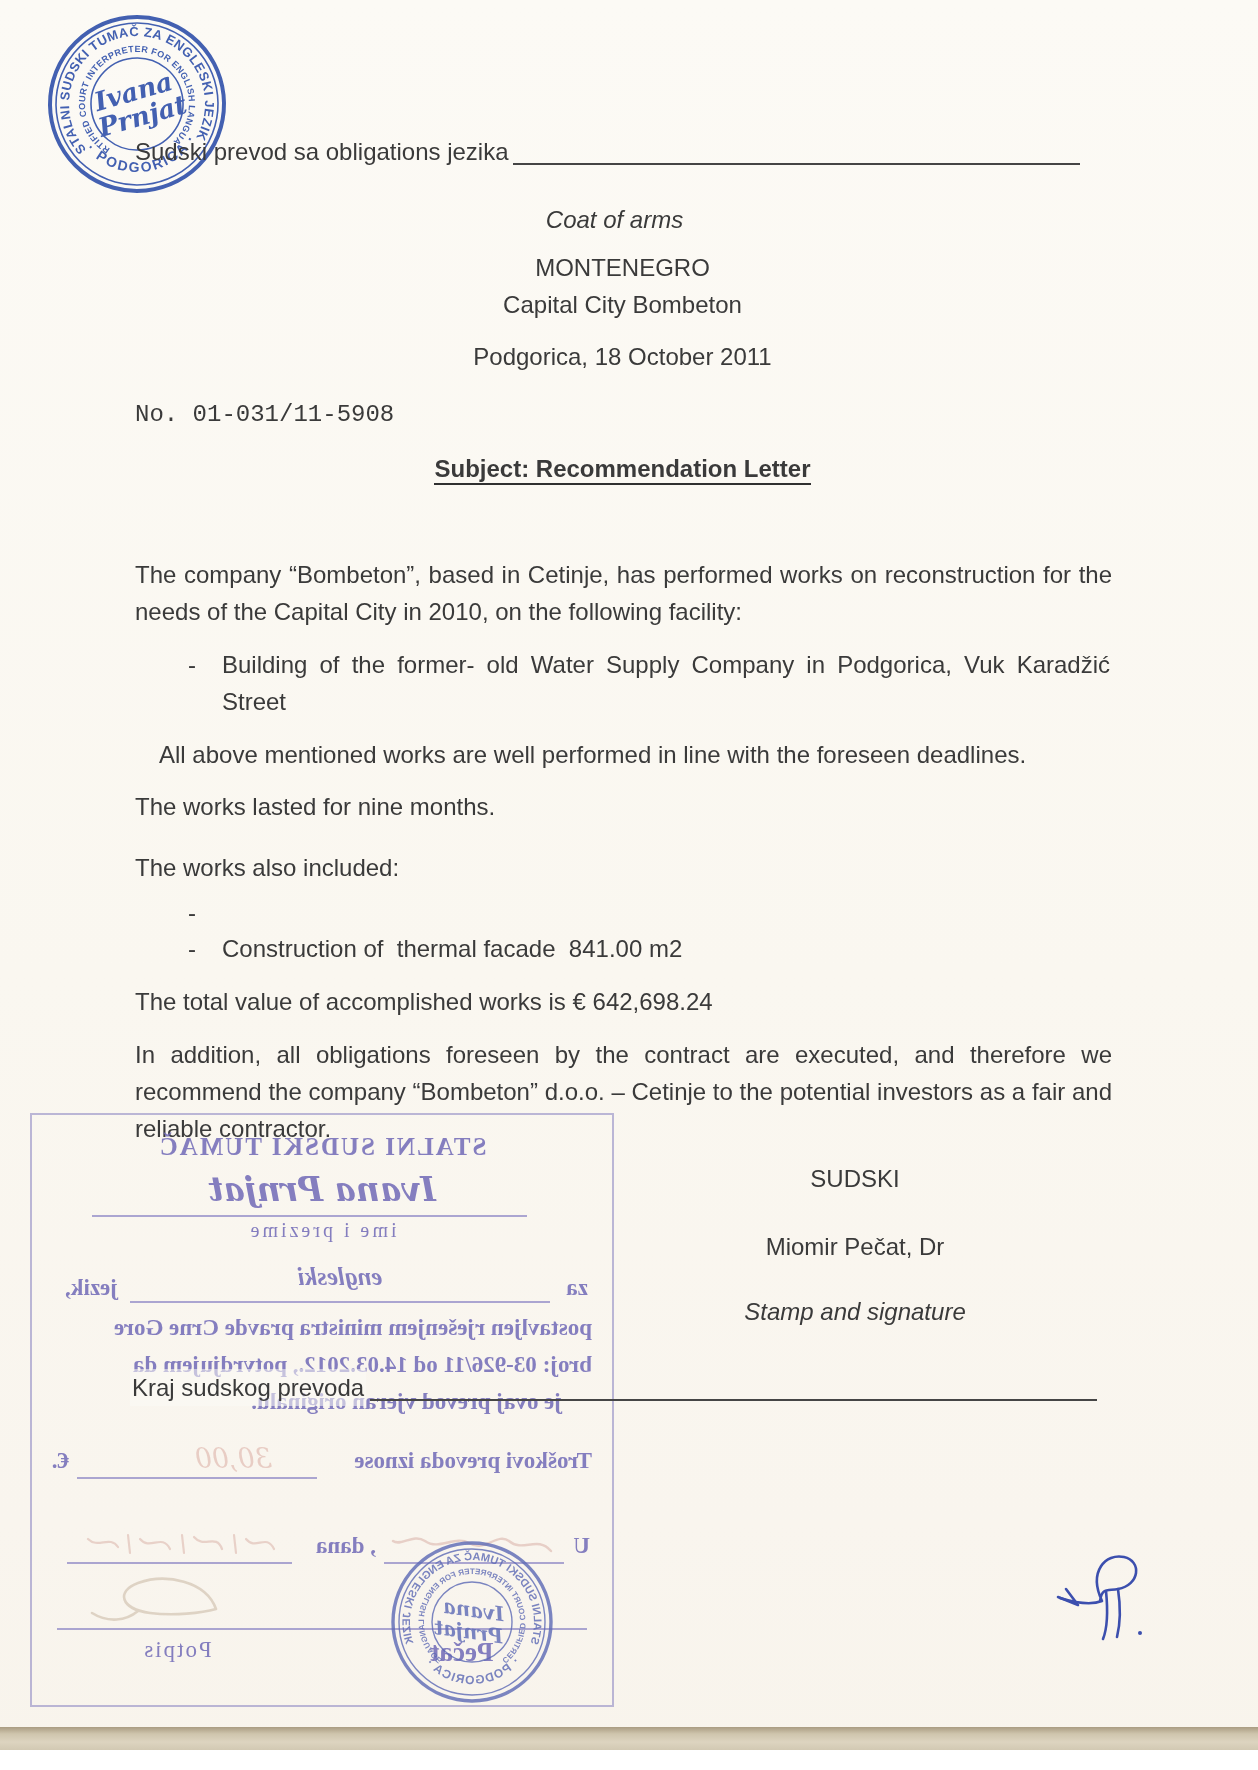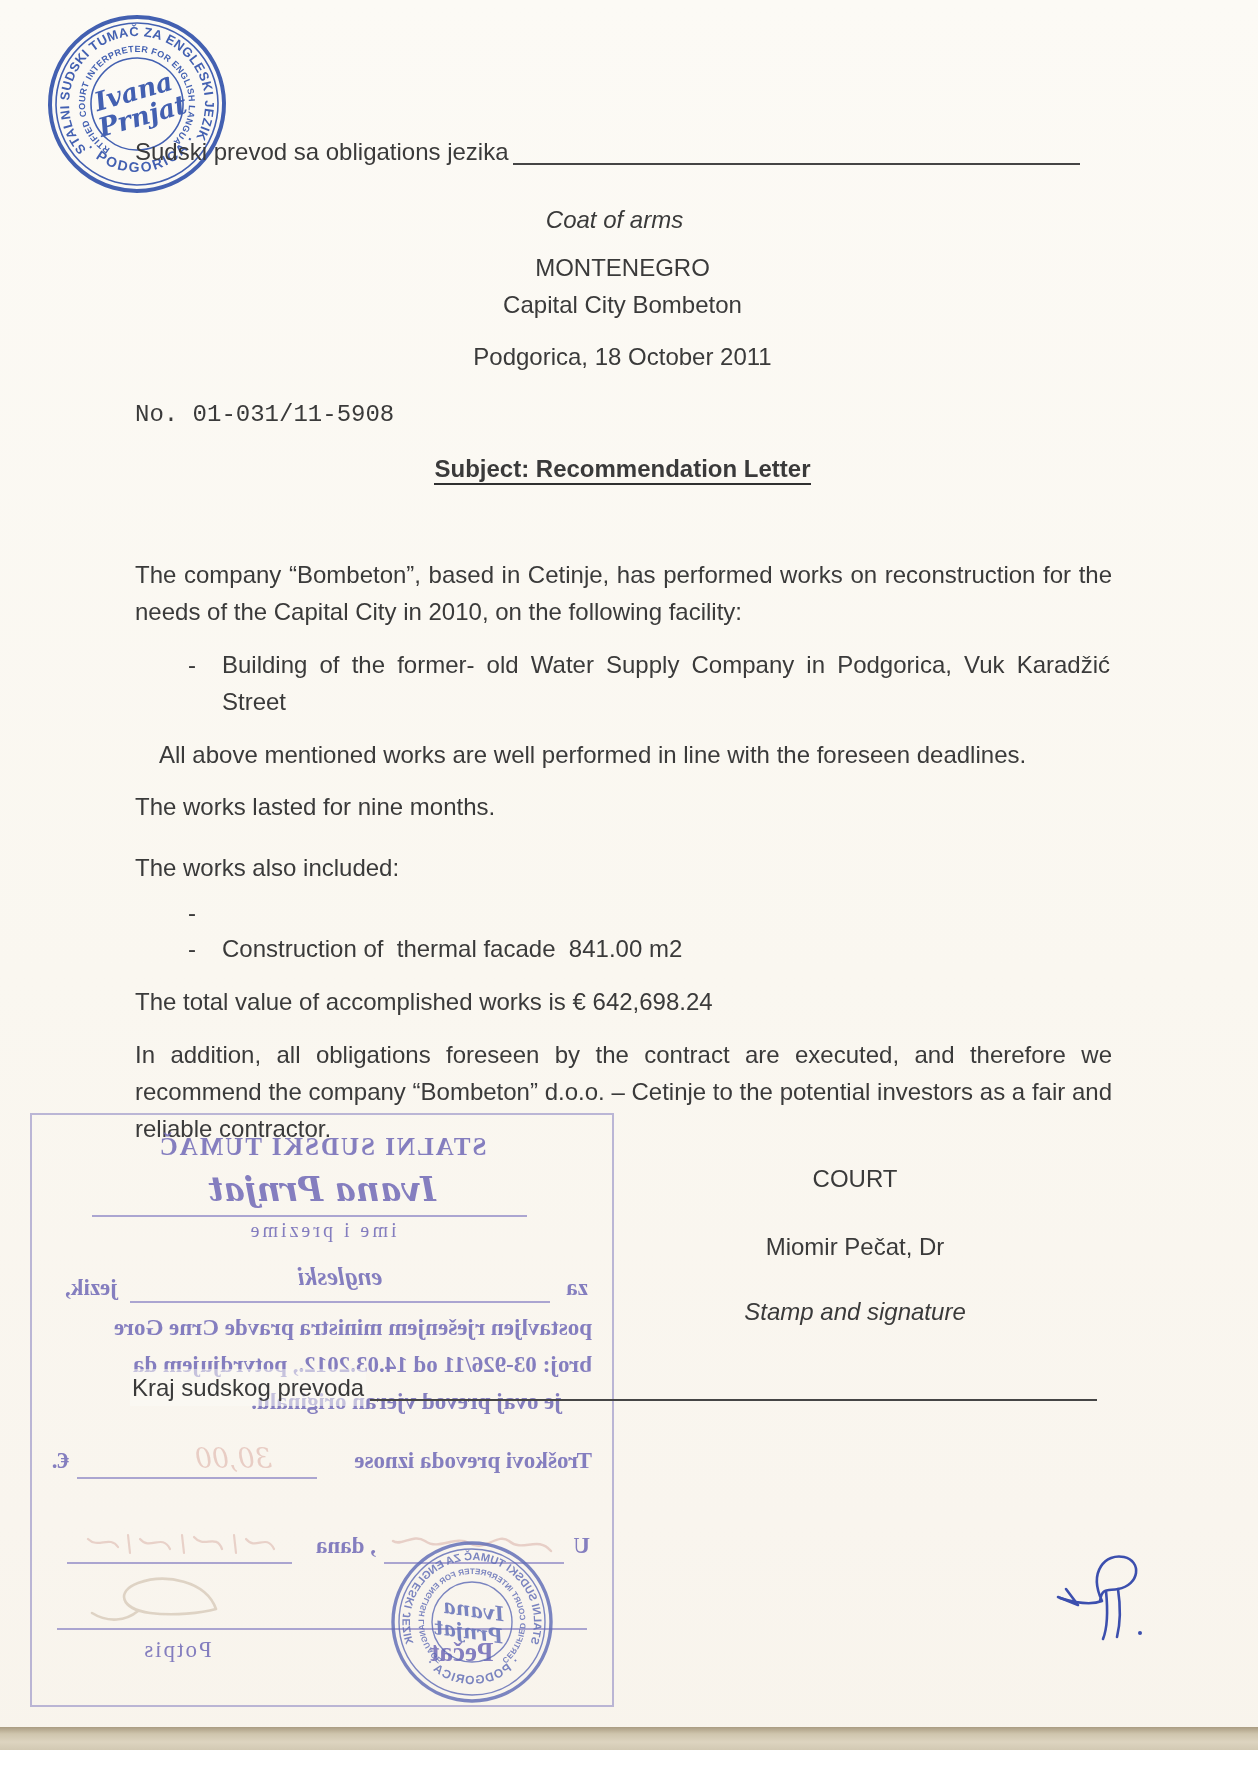--- a/index.html
+++ b/index.html
@@ -168,21 +168,21 @@
           </text>
           <g transform="rotate(-8 85 85)" font-family="DejaVu Serif, serif" font-style="italic" font-weight="bold">
             <text x="85" y="80" font-size="20" text-anchor="middle">Ivana</text>
             <text x="87" y="102" font-size="20" text-anchor="middle">Prnjat</text>
           </g>
         </g>
       </svg>
     </div>
   </div>
 
-  <div class="abs txt right" style="left:600px;top:1160px;width:510px;">COURT</div>
+  <div class="abs txt right" style="left:600px;top:1160px;width:510px;">SUDSKI</div>
   <div class="abs txt right" style="left:600px;top:1228px;width:510px;">Miomir Pečat, Dr</div>
   <div class="abs txt right italic" style="left:600px;top:1293px;width:510px;">Stamp and signature</div>
 
   <div class="abs txt fillrow" style="left:130px;top:1369px;width:967px;">
     <span style="background:rgba(252,250,245,.55);padding:0 2px;">Kraj sudskog prevoda</span>
     <div class="fill-line"></div>
   </div>
 
   <svg class="abs" style="left:1050px;top:1545px;" width="104" height="98" viewBox="0 0 104 98">
     <g fill="none" stroke="#3c4fae" stroke-width="2.6" stroke-linecap="round" stroke-linejoin="round">

